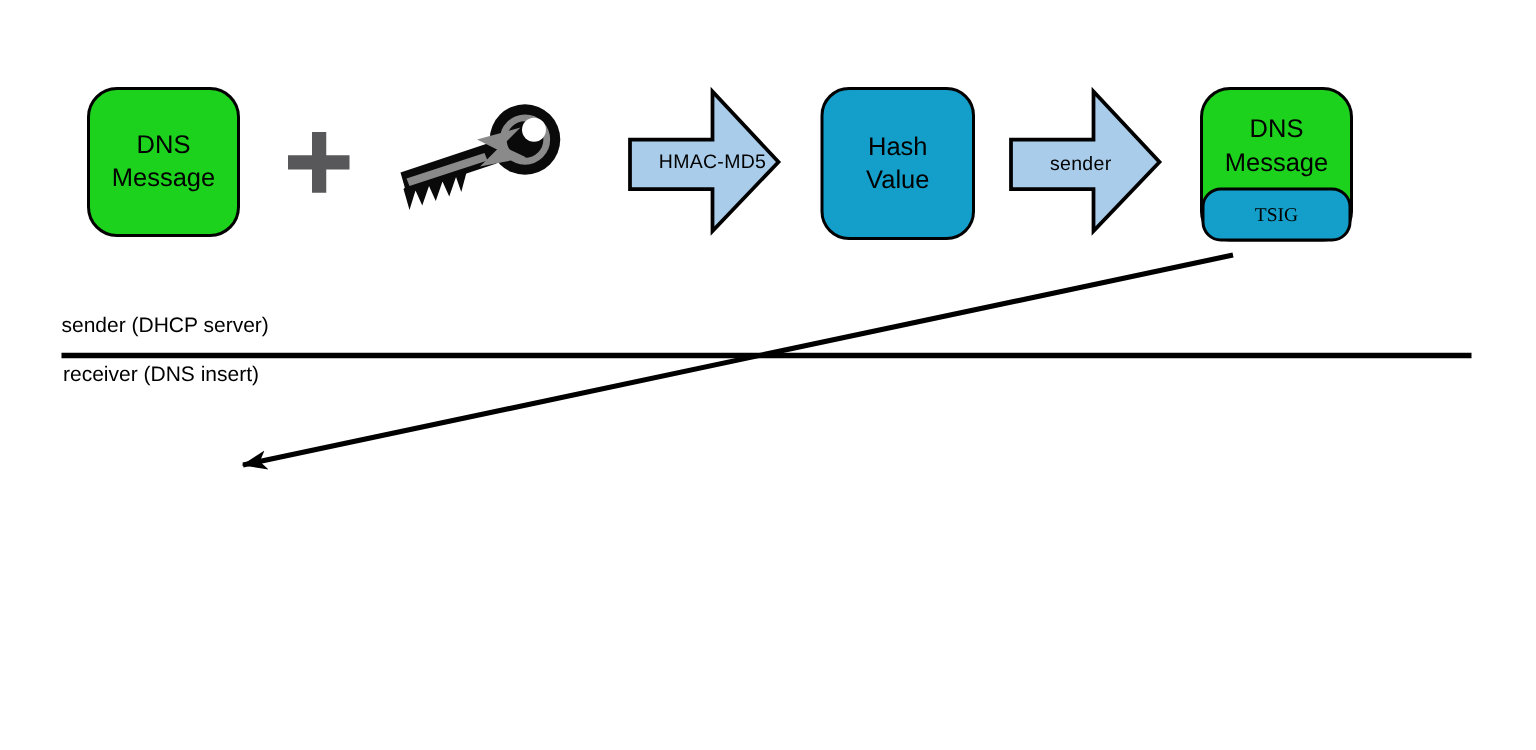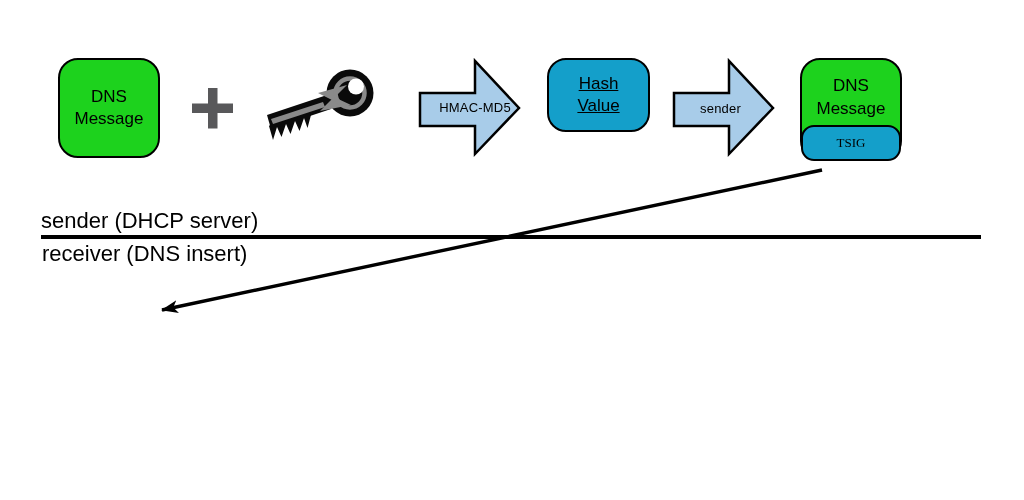--- a/index.html
+++ b/index.html
@@ -9,34 +9,34 @@
   }
   .overlay{position:absolute;left:0;top:0;width:1024px;height:500px;}
   .box{
     position:absolute;border:2.5px solid #000;box-sizing:border-box;
     display:flex;align-items:center;justify-content:center;text-align:center;
     font-size:17px;line-height:1.3;white-space:pre-line;
   }
   .green{background:#1dd21d;border-radius:20px;}
   .teal{background:#149fca;}
   .box1{left:58px;top:58px;width:102px;height:100px;}
-  .hashbox{left:547px;top:58px;width:103px;height:74px;border-radius:19px;text-decoration:underline;}
+  .hashbox{left:547px;top:58px;width:103px;height:102px;border-radius:19px;}
   .box2{left:800px;top:58px;width:102px;height:103px;flex-direction:column;padding-bottom:24px;}
   .tsig{
     position:absolute;left:-1px;right:-1px;bottom:-2px;height:36px;
     background:#149fca;border:2.5px solid #000;border-radius:13px;box-sizing:border-box;
     display:flex;align-items:center;justify-content:center;
     font-size:13px;white-space:normal;font-family:Liberation Serif, serif;
   }
   .arrow-label{
     position:absolute;font-size:13px;text-align:center;letter-spacing:0.2px;
   }
   .hmac-label{left:419px;top:100px;width:112px;}
   .insert-label{left:674px;top:101px;width:93px;}
-  .tl-label{position:absolute;font-size:22px;}
+  .tl-label{position:absolute;font-size:14px;}
   .sender-label{left:41px;top:208px;}
   .receiver-label{left:42px;top:241px;}
   .key-svg{position:absolute;left:263px;top:60px;}
 </style>
 </head>
 <body>
 
 <div class="canvas">
 
   <svg class="overlay" width="1024" height="500" viewBox="0 0 1024 500">

